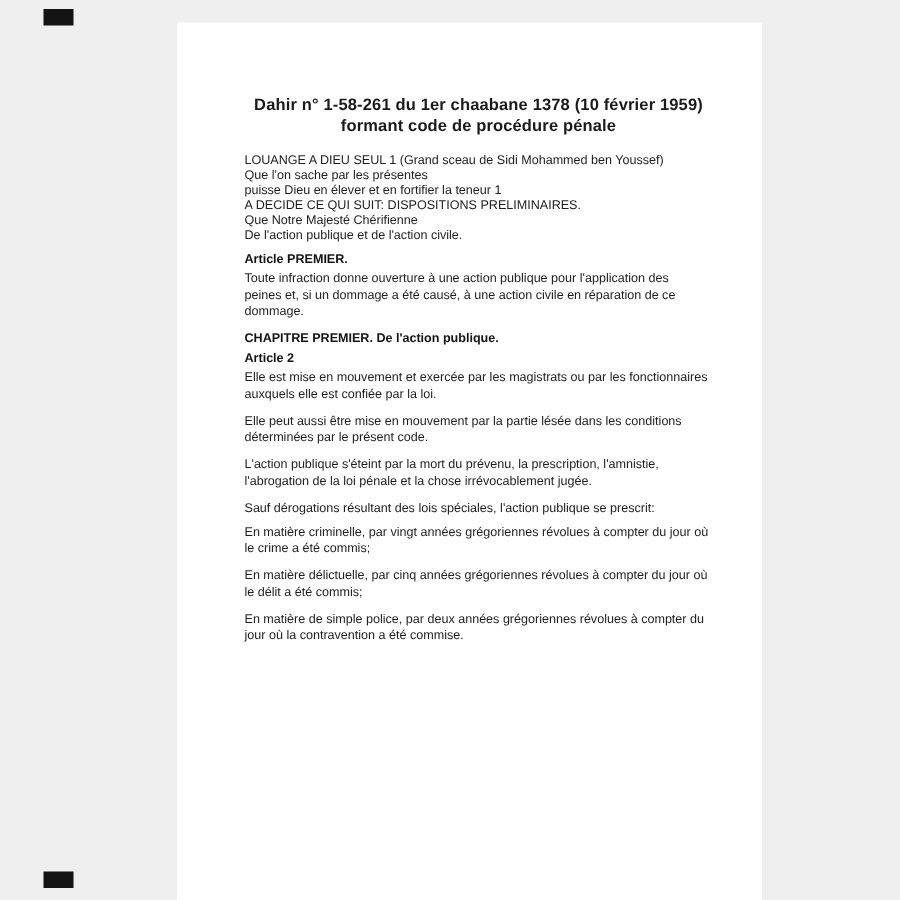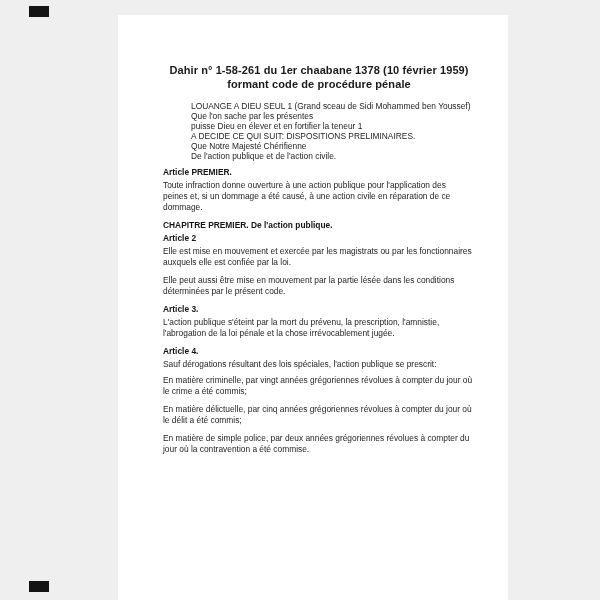--- a/index.html
+++ b/index.html
@@ -20,21 +20,21 @@
   .title {
     font-size: 11px; line-height: 14px; font-weight: bold;
     text-align: center; color: #1a1a1a;
     margin: 0 0 11px; letter-spacing: 0.1px;
   }
   .tline { display: block; }
   .preamble {
     font-size: 8.4px; line-height: 9.9px;
     color: #1e1e1e; margin: 0 0 6px;
   }
-  .preline { white-space: nowrap; margin-left: 28px; }
+  .preline { white-space: nowrap; }
   .h {
     font-size: 8.4px; line-height: 10px; font-weight: bold;
     color: #141414; margin: 3px 0 3px;
   }
   .h.mb0 { margin-bottom: 0; }
   .para {
     font-size: 8.4px; line-height: 11px;
     color: #1e1e1e; margin: 0 0 7px;
     white-space: pre-line;
   }
@@ -76,25 +76,23 @@
 peines et, si un dommage a été causé, à une action civile en réparation de ce
 dommage.</p>
 
     <div class="h mb0">CHAPITRE PREMIER. De l'action publique.</div>
     <div class="h">Article 2</div>
     <p class="para">Elle est mise en mouvement et exercée par les magistrats ou par les fonctionnaires
 auxquels elle est confiée par la loi.</p>
     <p class="para">Elle peut aussi être mise en mouvement par la partie lésée dans les conditions
 déterminées par le présent code.</p>
 
-    <div class="h">Article 3.</div>
     <p class="para">L'action publique s'éteint par la mort du prévenu, la prescription, l'amnistie,
 l'abrogation de la loi pénale et la chose irrévocablement jugée.</p>
 
-    <div class="h">Article 4.</div>
     <p class="para tight">Sauf dérogations résultant des lois spéciales, l'action publique se prescrit:</p>
     <p class="para">En matière criminelle, par vingt années grégoriennes révolues à compter du jour où
 le crime a été commis;</p>
     <p class="para">En matière délictuelle, par cinq années grégoriennes révolues à compter du jour où
 le délit a été commis;</p>
     <p class="para">En matière de simple police, par deux années grégoriennes révolues à compter du
 jour où la contravention a été commise.</p>
 
   </div>
 </div>

